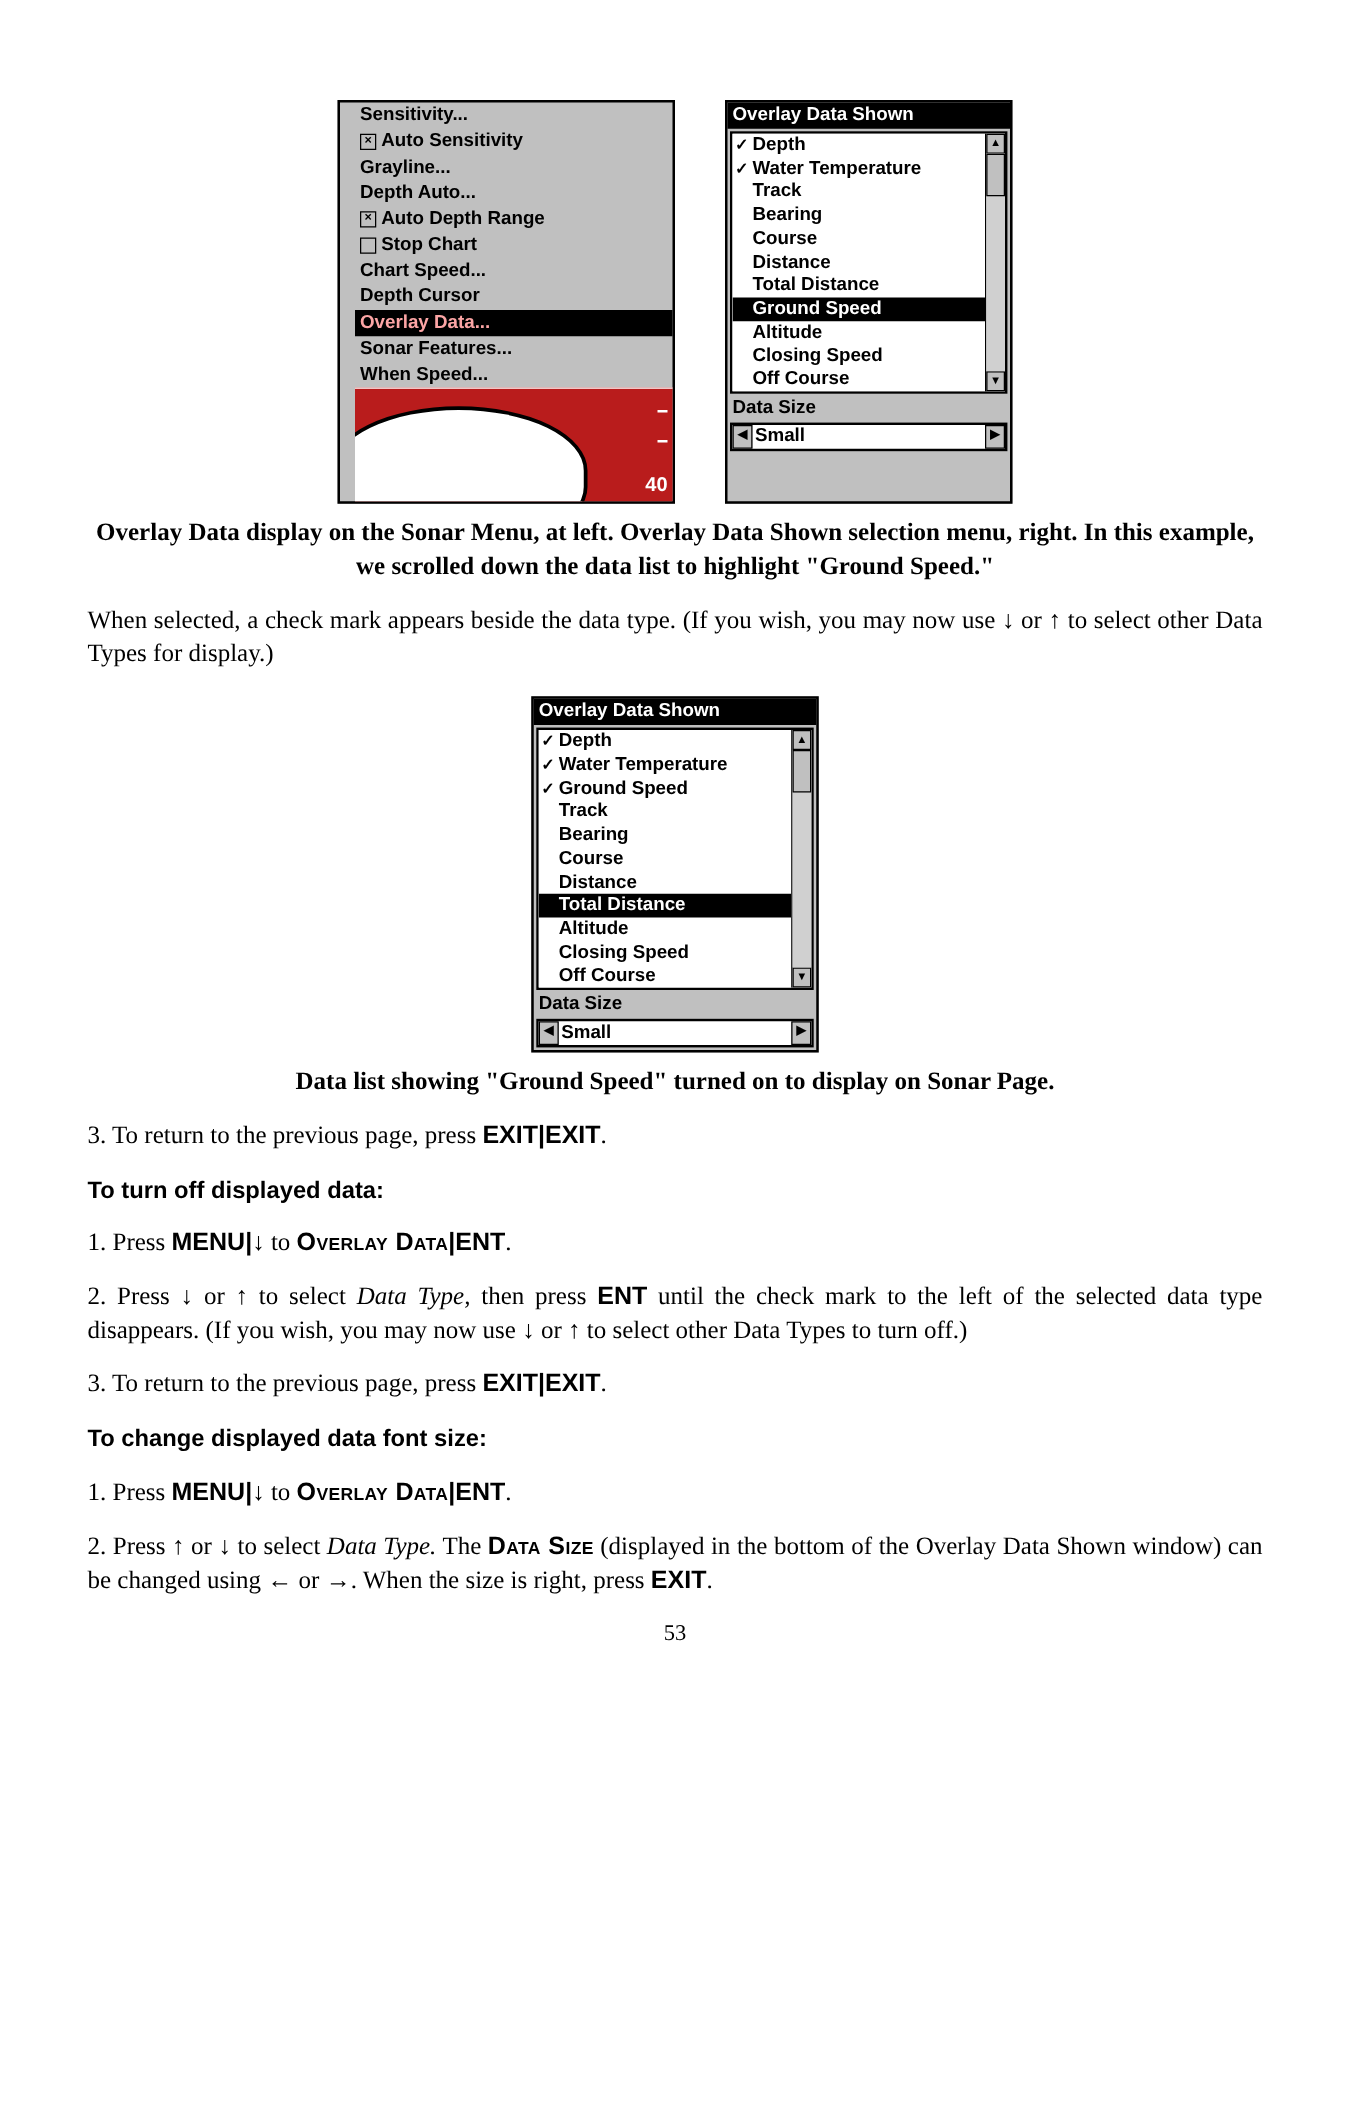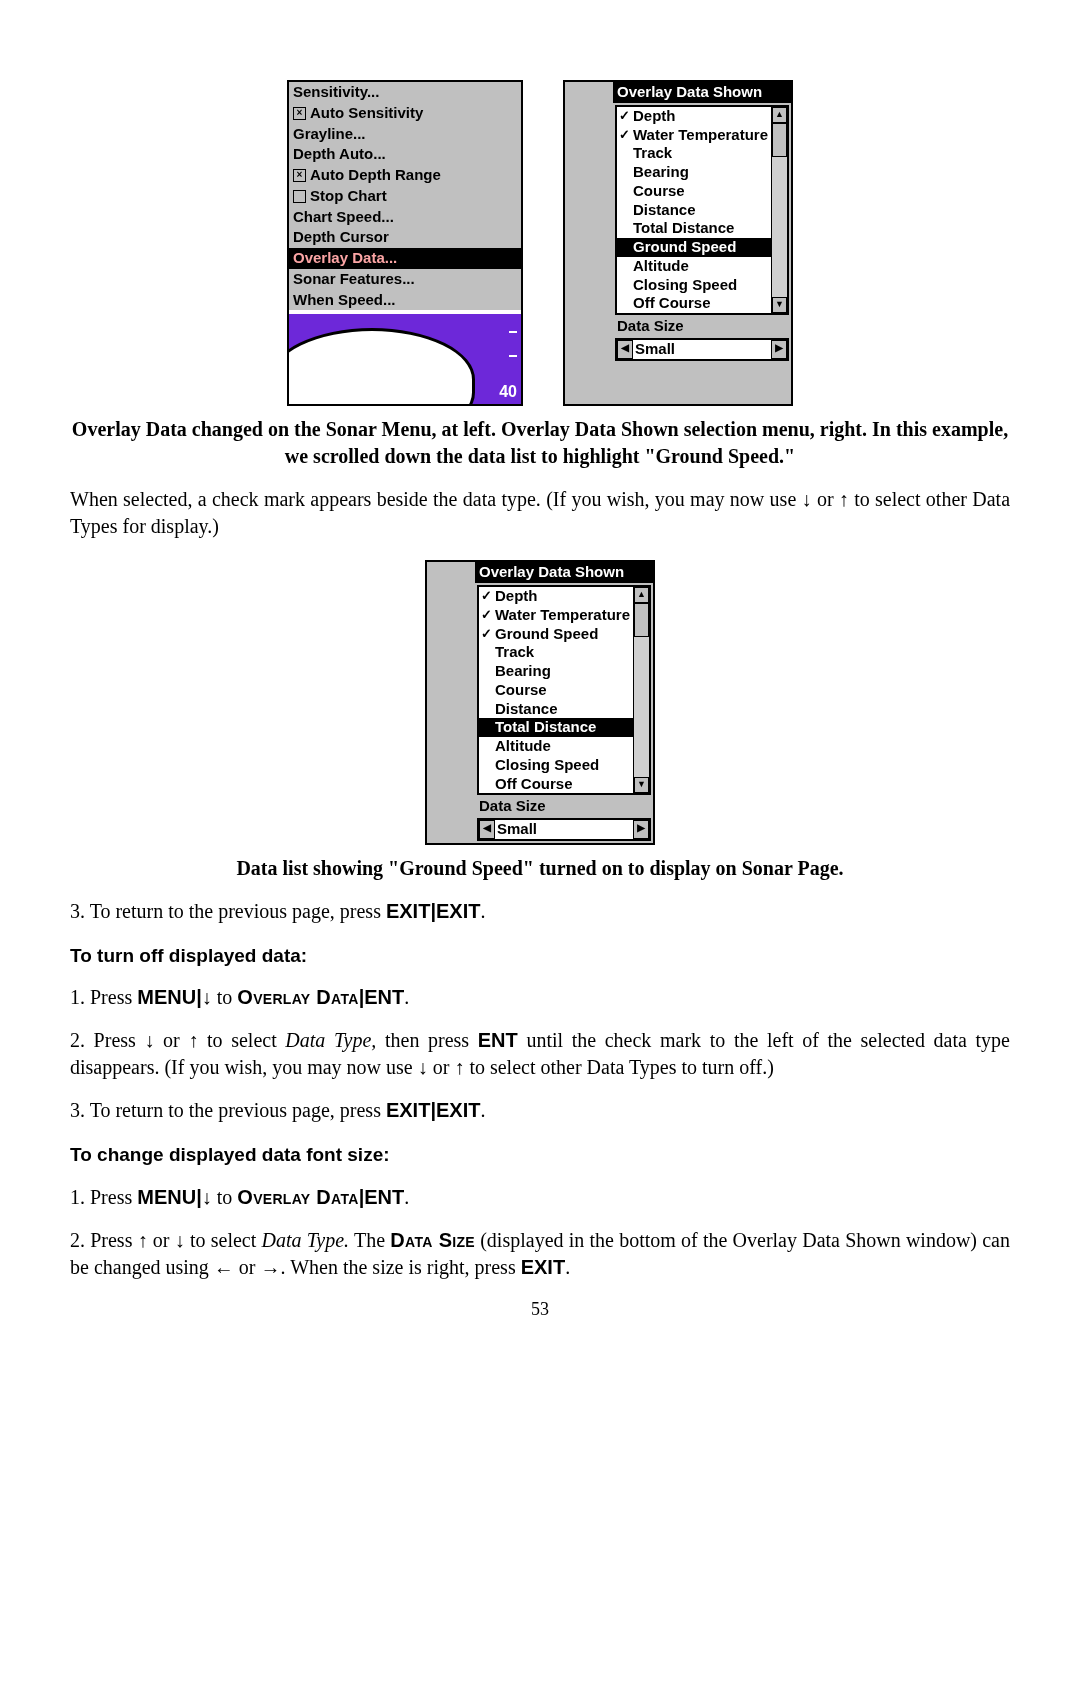--- a/index.html
+++ b/index.html
@@ -53,22 +53,22 @@
     text-align: center;
     background: #c0c0c0;
   }
   .menu-item.selected {
     background: #000;
     color: #fca5a5;
   }
   .sonar-footer {
     position: relative;
     height: 90px;
-    background: #6d28d9;
-    border-top: 4px solid #ffffff;
+    background: #b91c1c;
+    border-top: 1px solid #ffffff;
     overflow: hidden;
   }
   .sonar-footer .blob {
     position: absolute;
     left: -20px; bottom: -40px;
     width: 200px; height: 110px;
     border: 3px solid #000;
     border-radius: 140px / 70px;
     background: #fff;
   }
@@ -85,21 +85,21 @@
   .sonar-footer .ticks::before,
   .sonar-footer .ticks::after {
     content: "";
     position: absolute;
     right: 2px; width: 8px; height: 2px; background: #fff;
   }
   .sonar-footer .ticks::before { top: 20%; }
   .sonar-footer .ticks::after  { top: 55%; }
 
   
-  .ods-panel { width: 230px; padding-left: 48px; }
+  .ods-panel { width: 230px; }
   .ods-listwrap {
     display: flex;
     border: 2px solid #000;
     margin: 2px;
     background: #fff;
   }
   .ods-list {
     flex: 1;
     background: #fff;
     font-weight: bold;
@@ -162,21 +162,21 @@
   .smallcaps { font-family: Liberation Sans, sans-serif; font-weight: bold; font-variant: small-caps; letter-spacing: 0.3px; }
   .ital { font-style: italic; }
   .arrowglyph { font-family: Arial, sans-serif; }
   .pageno { text-align: center; margin-top: 14px; font-size: 18px; }
 </style>
 </head>
 <body>
 
 <div class="figrow">
 
-  <div class="panel" style="width:236px;">
+  <div class="panel" style="width:270px;padding-left:12px;">
     <div class="menu-body" id="sonar-menu-body">
         <div class="menu-item">
           <span>Sensitivity...</span>
         </div>
         <div class="menu-item">
           <span class="cb">×</span>
           <span>Auto Sensitivity</span>
         </div>
         <div class="menu-item">
           <span>Grayline...</span>
@@ -274,21 +274,21 @@
     </div>
     <div class="ods-label">Data Size</div>
     <div class="ods-size">
       <div class="arrow">◀</div>
       <div class="val">Small</div>
       <div class="arrow">▶</div>
     </div>
   </div>
 </div>
 
-<div class="caption">Overlay Data changed on the Sonar Menu, at left. Overlay Data Shown selection menu, right. In this example, we scrolled down the data list to highlight "Ground Speed."</div>
+<div class="caption">Overlay Data display on the Sonar Menu, at left. Overlay Data Shown selection menu, right. In this example, we scrolled down the data list to highlight "Ground Speed."</div>
 
 <p>
   <span>When selected, a check mark appears beside the data type. (If you wish, you may now use </span><span class="arrowglyph">↓</span><span> or </span><span class="arrowglyph">↑</span><span> to select other Data Types for display.)</span>
 </p>
 
 <div class="figrow">
   <div class="panel ods-panel">
     <div class="panel-title">Overlay Data Shown</div>
     <div class="ods-listwrap">
       <div class="ods-list" id="ods2-list">

